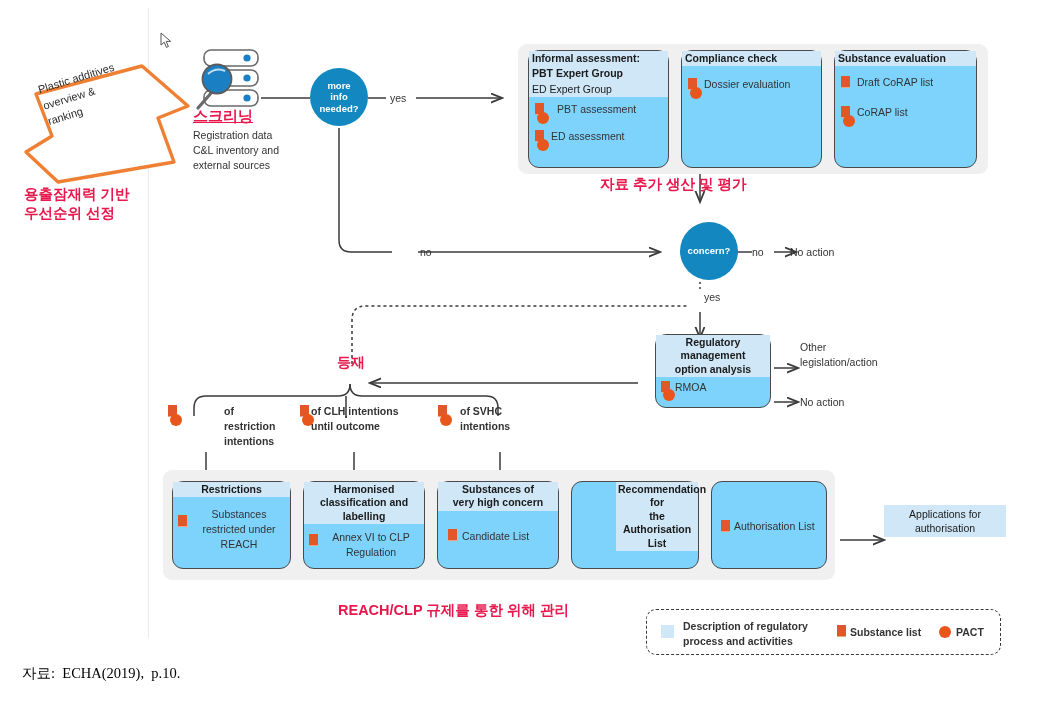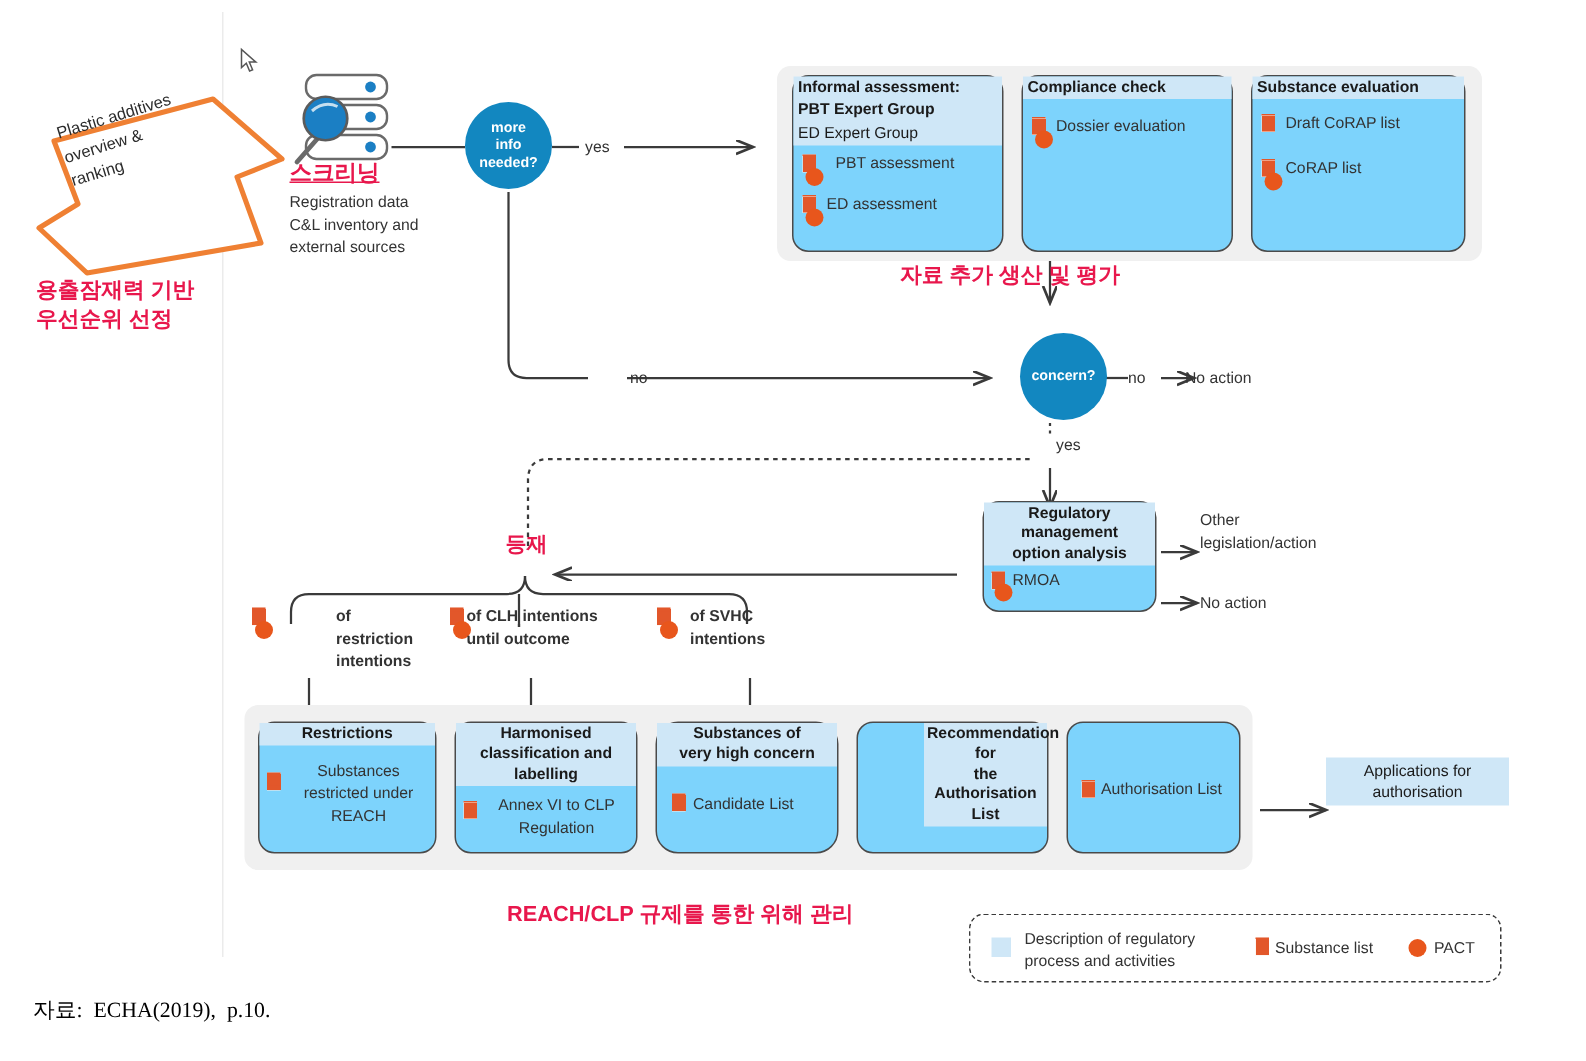--- a/index.html
+++ b/index.html
@@ -320,21 +320,21 @@
     <div class="band">Harmonised
 classification and
 labelling</div>
     <div style="position:relative; height:40px;">
       <span class="slist" style="left:5px; top:10px;"></span>
       <div class="eng" style="position:absolute; left:16px; top:6px; width:102px; text-align:center;">Annex VI to CLP
 Regulation</div>
     </div>
   </div>
 
-  <div class="abs card" style="left:437px; top:481px; width:122px; height:88px;border-radius:15px;">
+  <div class="abs card" style="left:437px; top:481px; width:122px; height:88px;">
     <div class="band">Substances of
 very high concern</div>
     <div style="position:relative; height:52px;">
       <span class="slist" style="left:10px; top:18px;"></span>
       <div class="eng" style="position:absolute; left:24px; top:18px;">Candidate List</div>
     </div>
   </div>
 
   <div class="abs card" style="left:571px; top:481px; width:128px; height:88px;padding-left:44px;">
     <div class="band">Recommendation for
@@ -346,21 +346,21 @@
 
   <div class="abs card" style="left:711px; top:481px; width:116px; height:88px;">
     <div style="position:relative; height:88px;">
       <span class="slist" style="left:9px; top:38px;"></span>
       <div class="eng" style="position:absolute; left:22px; top:37px;">Authorisation List</div>
     </div>
   </div>
 
   <div class="abs red-label" style="left:338px; top:601px; font-size:14.5px;">REACH/CLP 규제를 통한 위해 관리</div>
 
-  <div class="abs legend" style="left:646px; top:609px; width:355px; height:46px;">
+  <div class="abs legend" style="left:646px; top:609px; width:355px; height:46px;font-weight:bold;">
     <span class="legend-swatch" style="left:14px; top:15px;"></span>
     <div class="eng" style="position:absolute; left:36px; top:9px; width:145px;">Description of regulatory
 process and activities</div>
     <span class="slist" style="left:190px; top:15px;"></span>
     <div class="eng" style="position:absolute; left:203px; top:15px;">Substance list</div>
     <span class="pact" style="left:292px; top:16px;"></span>
     <div class="eng" style="position:absolute; left:309px; top:15px;">PACT</div>
   </div>
 
   <div class="abs footer">자료:  ECHA(2019),  p.10.</div>

